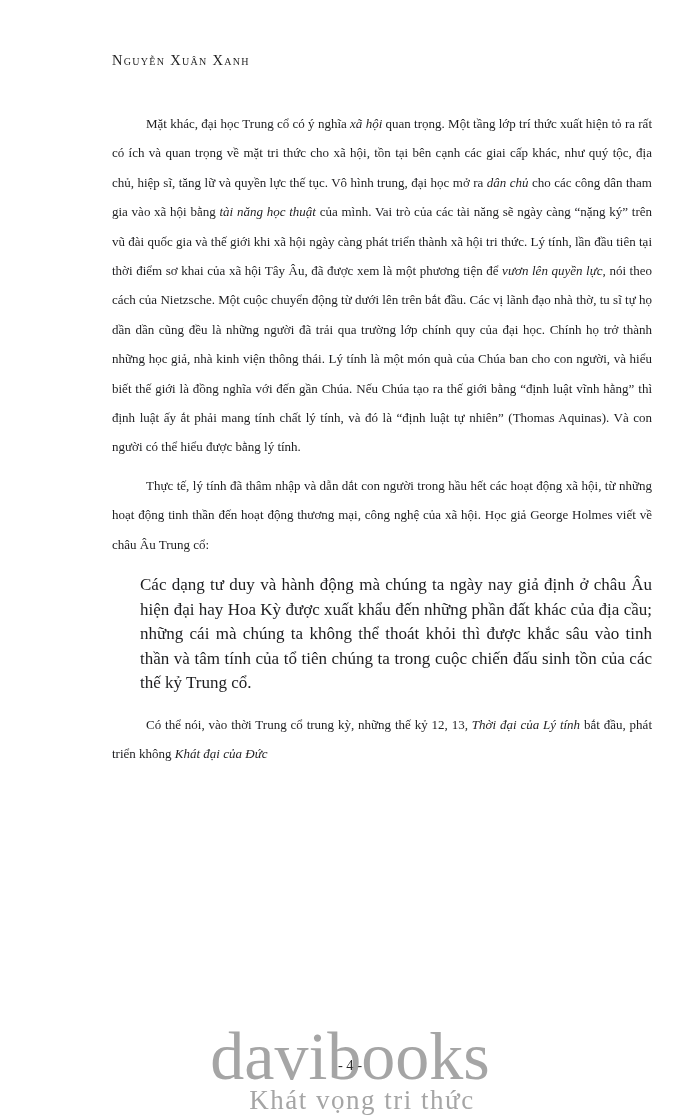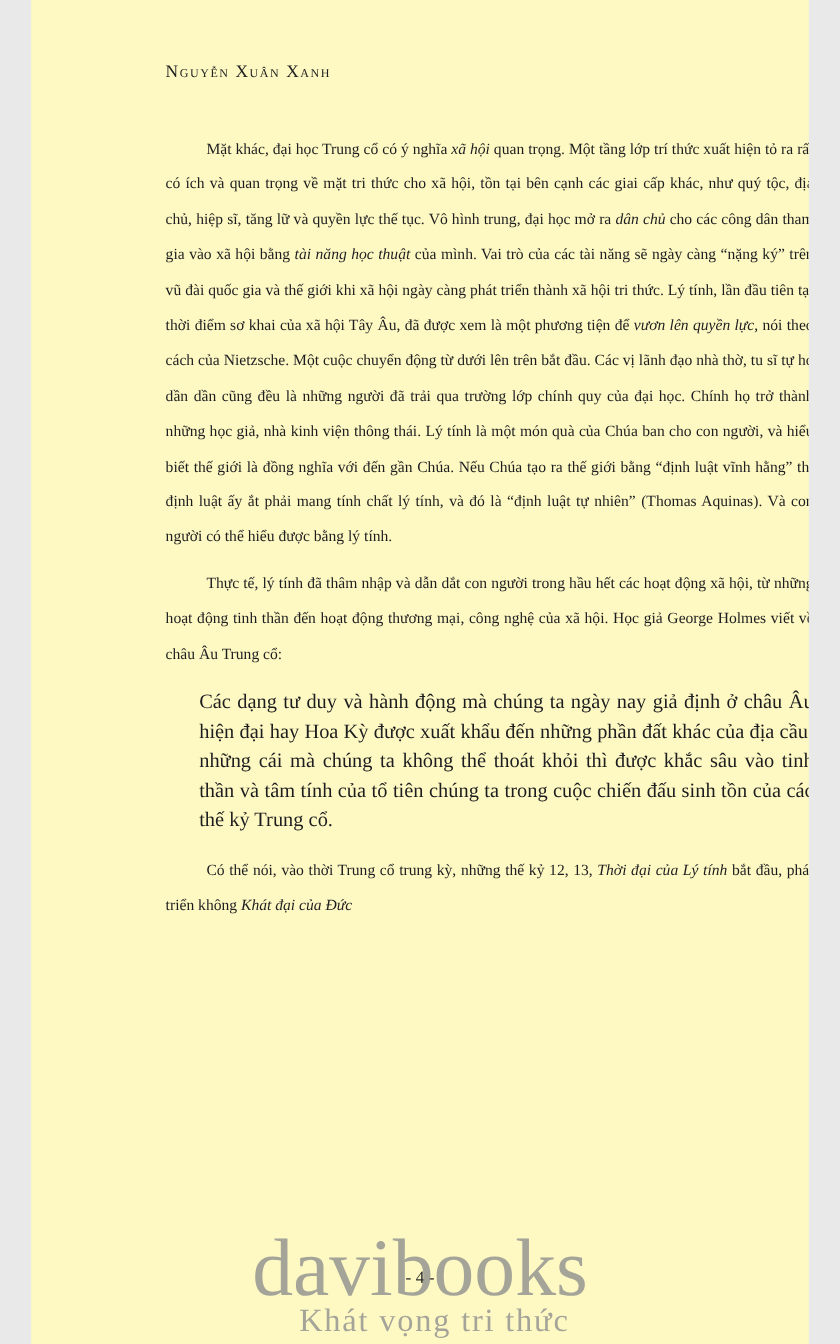--- a/index.html
+++ b/index.html
@@ -2,24 +2,24 @@
 <html lang="vi"><head>
 <meta charset="utf-8">
 <style>
   html, body {
     margin: 0;
     padding: 0;
     background: #e9e9e9;
   }
   .page {
     position: relative;
-    width: 648px;
+    width: 700px;
     height: 1120px;
     margin: 0 auto;
-    background: #fef9c3;
+    background: #ffffff;
     overflow: hidden;
     font-family: "Liberation Serif", "DejaVu Serif", serif;
     color: #1d1d1f;
   }
   .text-block {
     position: absolute;
     left: 112px;
     top: 52px;
     width: 540px;
   }

